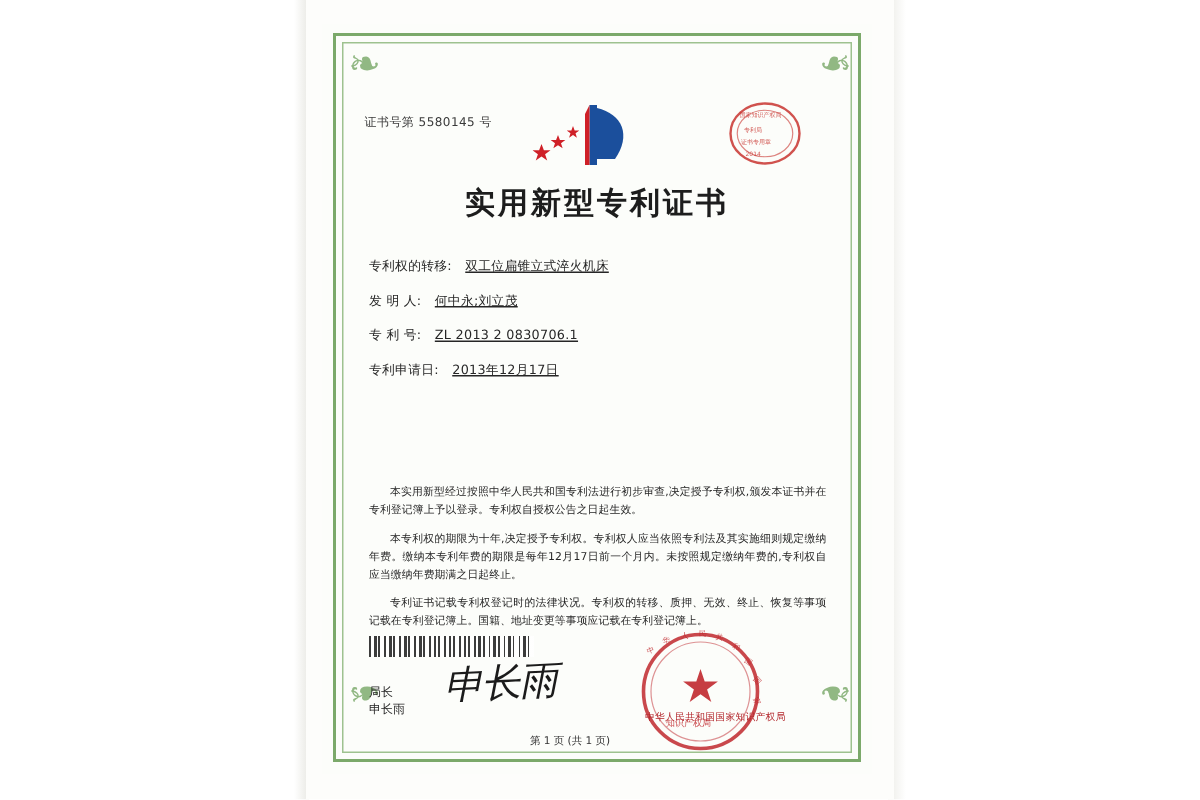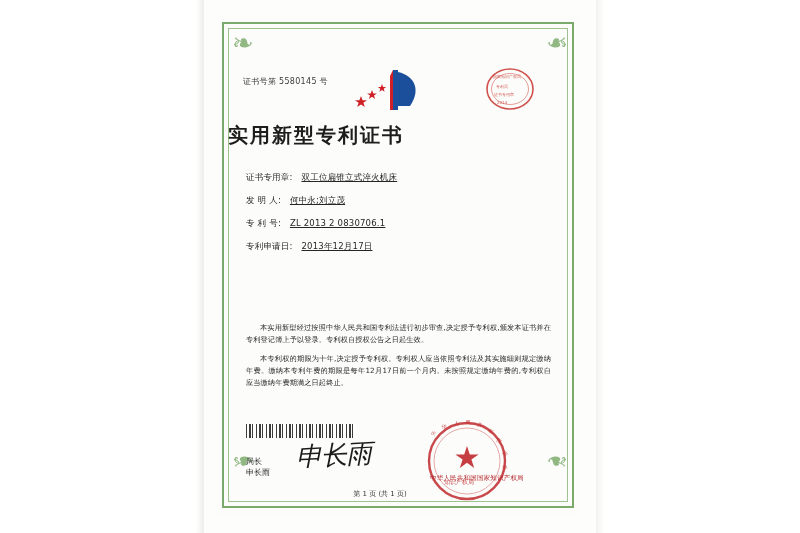--- a/index.html
+++ b/index.html
@@ -110,20 +110,21 @@
     width: 52px;
     height: 46px;
   }
   .stamp-top svg { display:block; }
 
   .title {
     position: absolute;
     left: 228px;
     top: 122px;
     width: 340px;
+    text-align: center;
     font-size: 20px;
     font-weight: bold;
     color: #1d1d1d;
     letter-spacing: 2px;
     font-family: "DejaVu Sans", sans-serif;
   }
 
   .fields {
     position: absolute;
     left: 246px;
@@ -262,40 +263,41 @@
         <text x="10" y="30">证书专用章</text>
         <text x="13" y="38">2014</text>
       </g>
     </svg>
   </div>
 
   <div class="title">实用新型专利证书</div>
 
   <div class="fields">
     <div class="field">
-      <span class="lbl">证书专用章:</span>
+      <span class="lbl">专利权的转移:</span>
       <span class="val">双工位扁锥立式淬火机床</span>
     </div>
     <div class="field">
       <span class="lbl">发 明 人:</span>
       <span class="val">何中永;刘立茂</span>
     </div>
     <div class="field">
       <span class="lbl">专 利 号:</span>
       <span class="val">ZL 2013 2 0830706.1</span>
     </div>
     <div class="field">
       <span class="lbl">专利申请日:</span>
       <span class="val">2013年12月17日</span>
     </div>
   </div>
 
   <div class="body-text">
     <p>本实用新型经过按照中华人民共和国专利法进行初步审查,决定授予专利权,颁发本证书并在专利登记簿上予以登录。专利权自授权公告之日起生效。</p>
     <p>本专利权的期限为十年,决定授予专利权。专利权人应当依照专利法及其实施细则规定缴纳年费。缴纳本专利年费的期限是每年12月17日前一个月内。未按照规定缴纳年费的,专利权自应当缴纳年费期满之日起终止。</p>
+    <p>专利证书记载专利权登记时的法律状况。专利权的转移、质押、无效、终止、恢复等事项记载在专利登记簿上。国籍、地址变更等事项应记载在专利登记簿上。</p>
   </div>
 
   <div class="barcode"></div>
 
   <div class="signer">
     <div>局长</div>
     <div>申长雨</div>
   </div>
 
   <div class="signature">申长雨</div>

